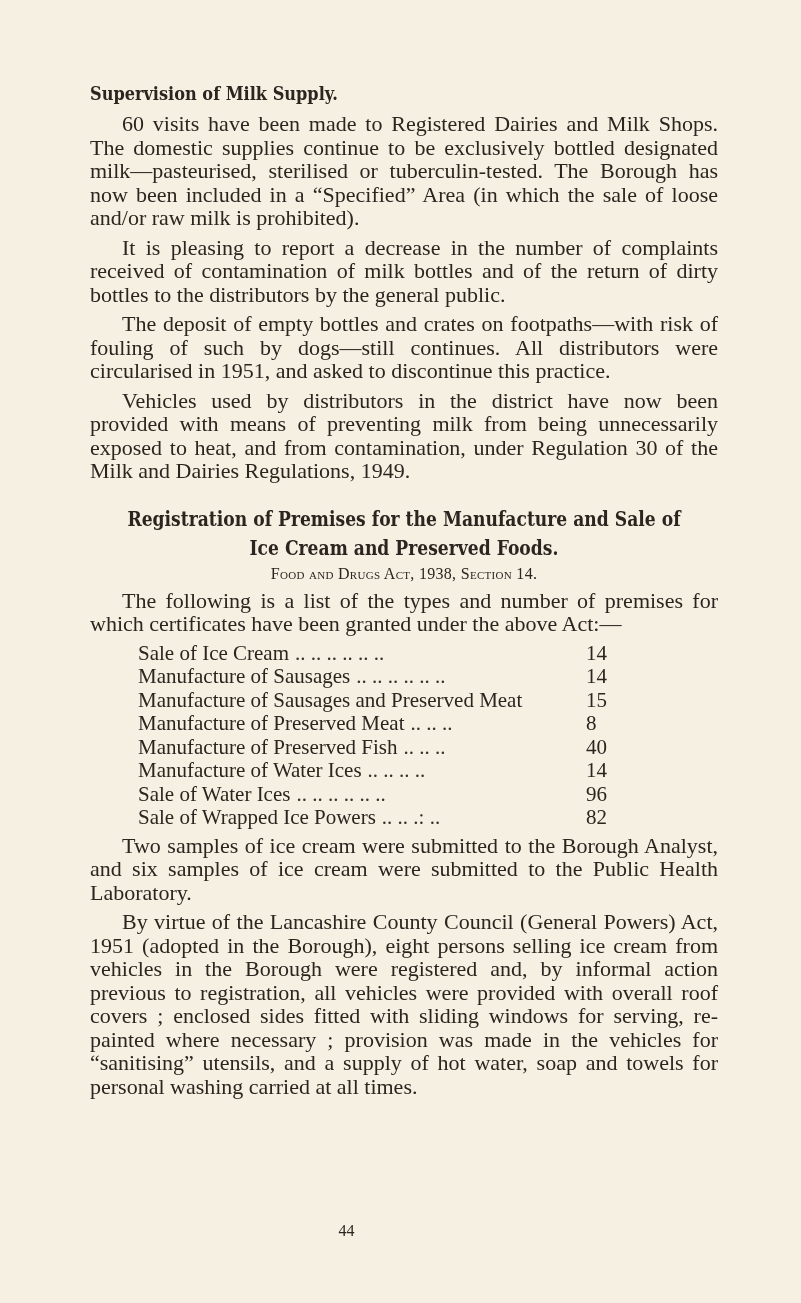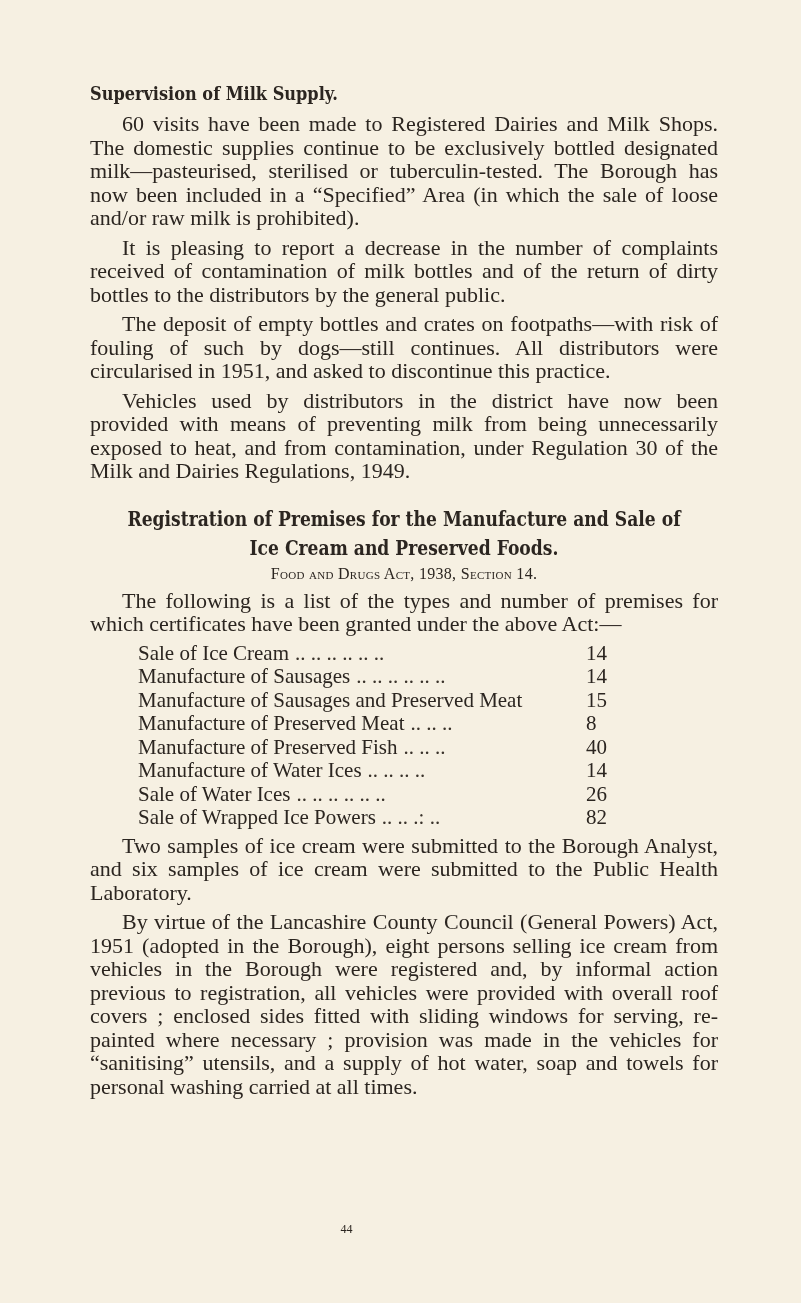--- a/index.html
+++ b/index.html
@@ -58,21 +58,21 @@
     line-height: 23.5px;
   }
   .row .label { white-space: nowrap; }
   .row .dots { flex: 1; overflow: hidden; white-space: nowrap; padding: 0 6px; color: #3a332b; }
   .row .value { width: 32px; text-align: left; }
   .pageno {
     position: absolute;
     left: 0; width: 693px;
     top: 1222px;
     text-align: center;
-    font-size: 12px;
+    font-size: 16px;
   }
 </style>
 </head>
 <body>
 
 <div class="page">
   <div class="heading1">Supervision of Milk Supply.</div>
   <p>60 visits have been made to Registered Dairies and Milk Shops. The domestic supplies continue to be exclusively bottled designated milk—pasteurised, sterilised or tuberculin-tested. The Borough has now been included in a “Specified” Area (in which the sale of loose and/or raw milk is prohibited).</p>
   <p>It is pleasing to report a decrease in the number of complaints received of contamination of milk bottles and of the return of dirty bottles to the distributors by the general public.</p>
   <p>The deposit of empty bottles and crates on footpaths—with risk of fouling of such by dogs—still continues. All distributors were circularised in 1951, and asked to discontinue this practice.</p>
@@ -112,21 +112,21 @@
         <span class="value">40</span>
       </div>
     <div class="row">
         <span class="label">Manufacture of Water Ices</span>
         <span class="dots">.. .. .. ..</span>
         <span class="value">14</span>
       </div>
     <div class="row">
         <span class="label">Sale of Water Ices</span>
         <span class="dots">.. .. .. .. .. ..</span>
-        <span class="value">26</span>
+        <span class="value">96</span>
       </div>
     <div class="row">
         <span class="label">Sale of Wrapped Ice Powers</span>
         <span class="dots">.. .. .: ..</span>
         <span class="value">82</span>
       </div>
   </div>
 
   <p>Two samples of ice cream were submitted to the Borough Analyst, and six samples of ice cream were submitted to the Public Health Laboratory.</p>
   <p>By virtue of the Lancashire County Council (General Powers) Act, 1951 (adopted in the Borough), eight persons selling ice cream from vehicles in the Borough were registered and, by informal action previous to registration, all vehicles were provided with overall roof covers ; enclosed sides fitted with sliding windows for serving, re-painted where necessary ; provision was made in the vehicles for “sanitising” utensils, and a supply of hot water, soap and towels for personal washing carried at all times.</p>

